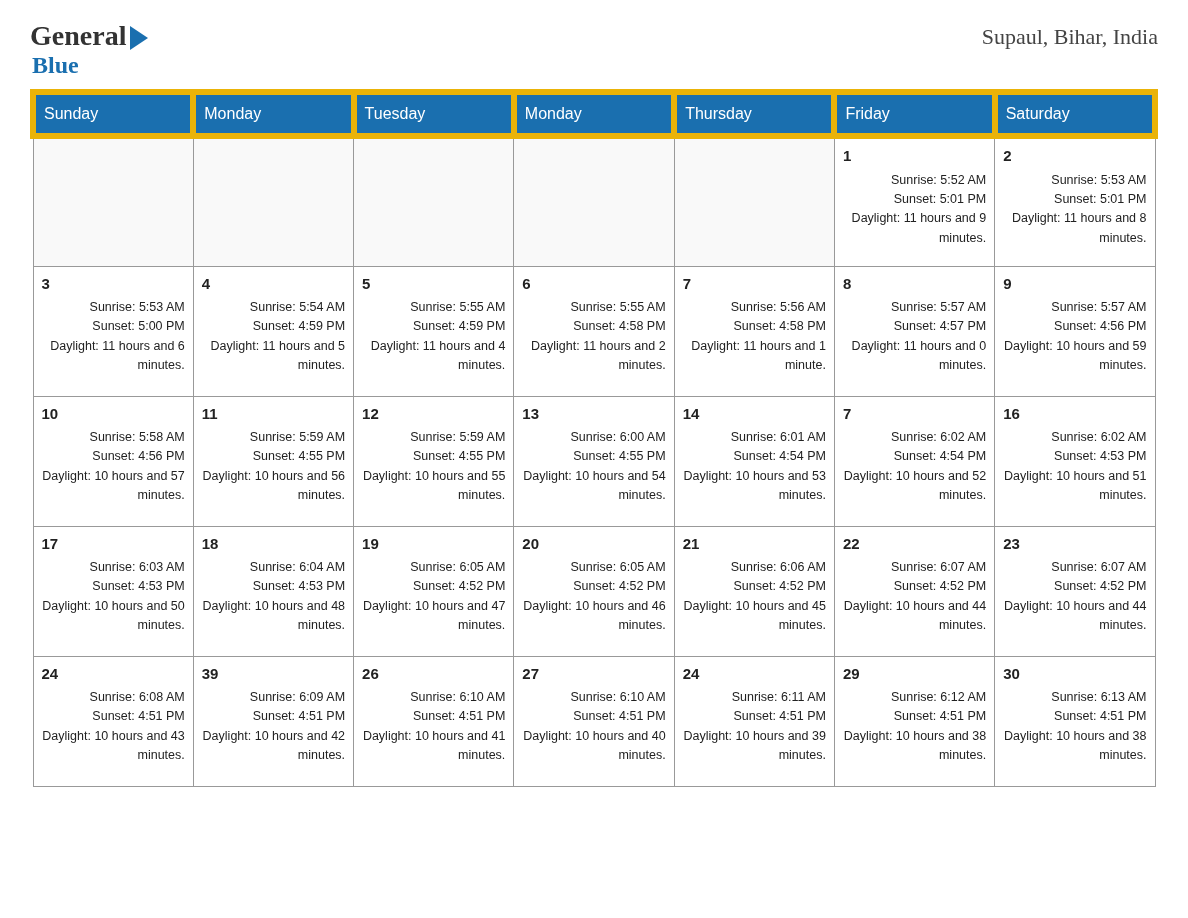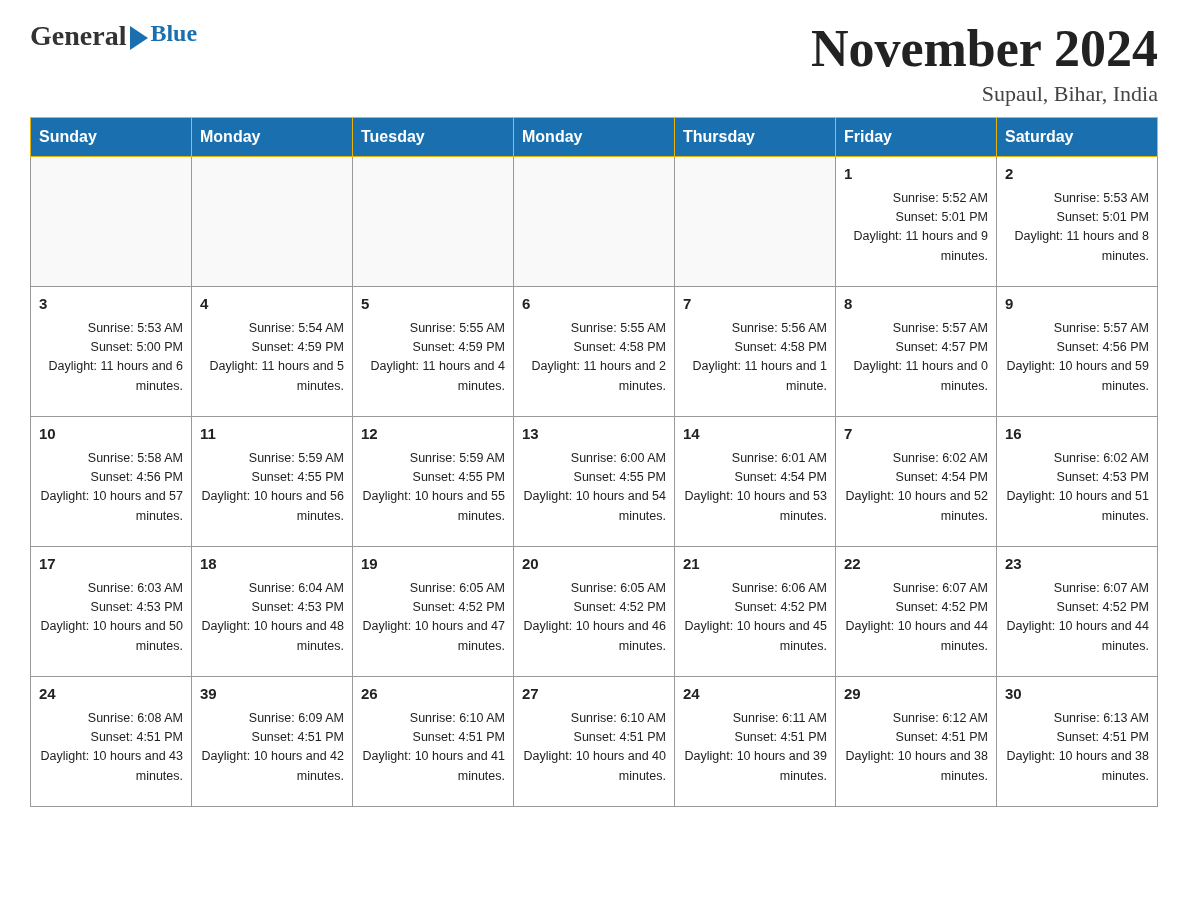--- a/index.html
+++ b/index.html
@@ -11,21 +11,21 @@
       min-height: 918px;
     }
     .header {
       display: flex;
       justify-content: space-between;
       align-items: flex-start;
       margin-bottom: 10px;
     }
     .logo {
       display: flex;
-      flex-direction: row;
+      flex-direction: column;
       align-items: flex-start;
     }
     .logo-top {
       display: flex;
       align-items: center;
     }
     .logo-general {
       font-size: 28px;
       font-weight: bold;
       color: #333;
@@ -65,24 +65,24 @@
     }
     .calendar {
       width: 100%;
       border-collapse: collapse;
       margin-top: 10px;
     }
     .calendar th {
       background-color: #1a6faf;
       color: #fff;
       font-size: 16px;
-      font-weight: bold;
+      font-weight: normal;
       padding: 10px 8px;
       text-align: left;
-      border: 1px solid #eab308;
+      border: 6px solid #eab308;
     }
     .calendar td {
       vertical-align: top;
       border: 1px solid #999;
       padding: 6px 8px;
       width: 14.28%;
       min-height: 110px;
       height: 130px;
       font-size: 13px;
       color: #222;
@@ -112,21 +112,20 @@
   <div class="logo">
     <div class="logo-top">
       <span class="logo-general">General</span>
       <div class="logo-arrow"></div>
     </div>
     <div style="display:flex;align-items:center;">
       <span class="logo-bottom">Blue</span>
     </div>
   </div>
   <div class="title-section">
-    <div class="month-title">November 2024</div>
     <div class="location">Supaul, Bihar, India</div>
   </div>
 </div>
 
 <table class="calendar">
   <thead>
     <tr>
     <th>Sunday</th>
         <th>Monday</th>
         <th>Tuesday</th>

